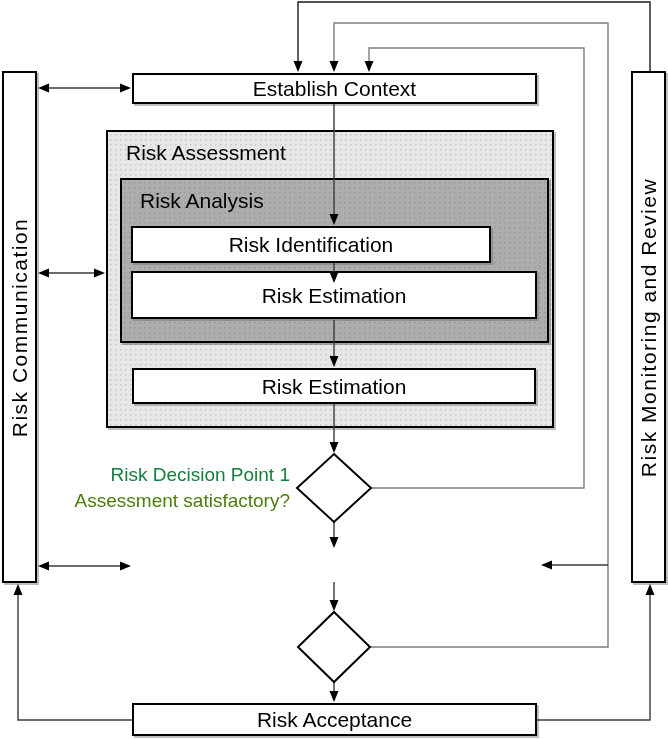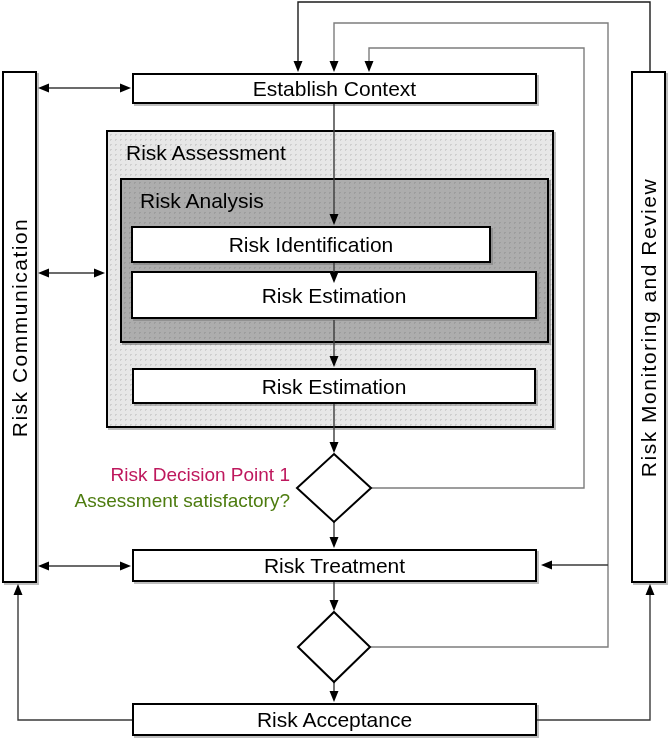--- a/index.html
+++ b/index.html
@@ -35,21 +35,21 @@
     background-color:#adadad;
     background-image:radial-gradient(#9d9d9d 1px, rgba(0,0,0,0) 1px);
     background-size:5px 5px;
     box-shadow:2px 2px 0 rgba(90,90,90,0.5);
   }
   .grouplabel{font-size:21px;line-height:1;padding:10px 0 0 18px;white-space:nowrap;}
   .decision-label{
     text-align:right;font-size:19px;line-height:26px;white-space:nowrap;
   }
   .decision-label .q{color:#4d7c0f;display:block;}
-  .decision-label .t{color:#be185d;display:block;}
+  .decision-label .t{color:#15803d;display:block;}
   svg.connectors{position:absolute;left:0;top:0;z-index:20;pointer-events:none;}
   .boxlayer{z-index:5;}
 </style>
 </head>
 <body>
 
 <div id="canvas">
 
   <div class="abs sidebar boxlayer" style="left:2px;top:71px;width:35px;height:512px;">
     <span class="vtext">Risk Communication</span>
@@ -81,23 +81,20 @@
 
   <div class="abs procbox boxlayer" style="left:132px;top:368px;width:404px;height:36px;">
     <span>Risk Estimation</span>
   </div>
 
   <div class="abs decision-label" style="left:40px;top:462px;width:250px;">
     <span class="t">Risk Decision Point 1</span>
     <span class="q">Assessment satisfactory?</span>
   </div>
 
-  <div class="abs procbox boxlayer" style="left:132px;top:549px;width:405px;height:33px;">
-    <span>Risk Treatment</span>
-  </div>
 
 
   <div class="abs procbox boxlayer" style="left:132px;top:703px;width:405px;height:33px;align-items:center;">
     <span>Risk Acceptance</span>
   </div>
 
   <svg class="connectors" width="668" height="739" viewBox="0 0 668 739">
 
     <g>
       <path d="M650,71 V2 H298 V64" fill="none" stroke="#1c1c1c" stroke-width="1.4"></path>

